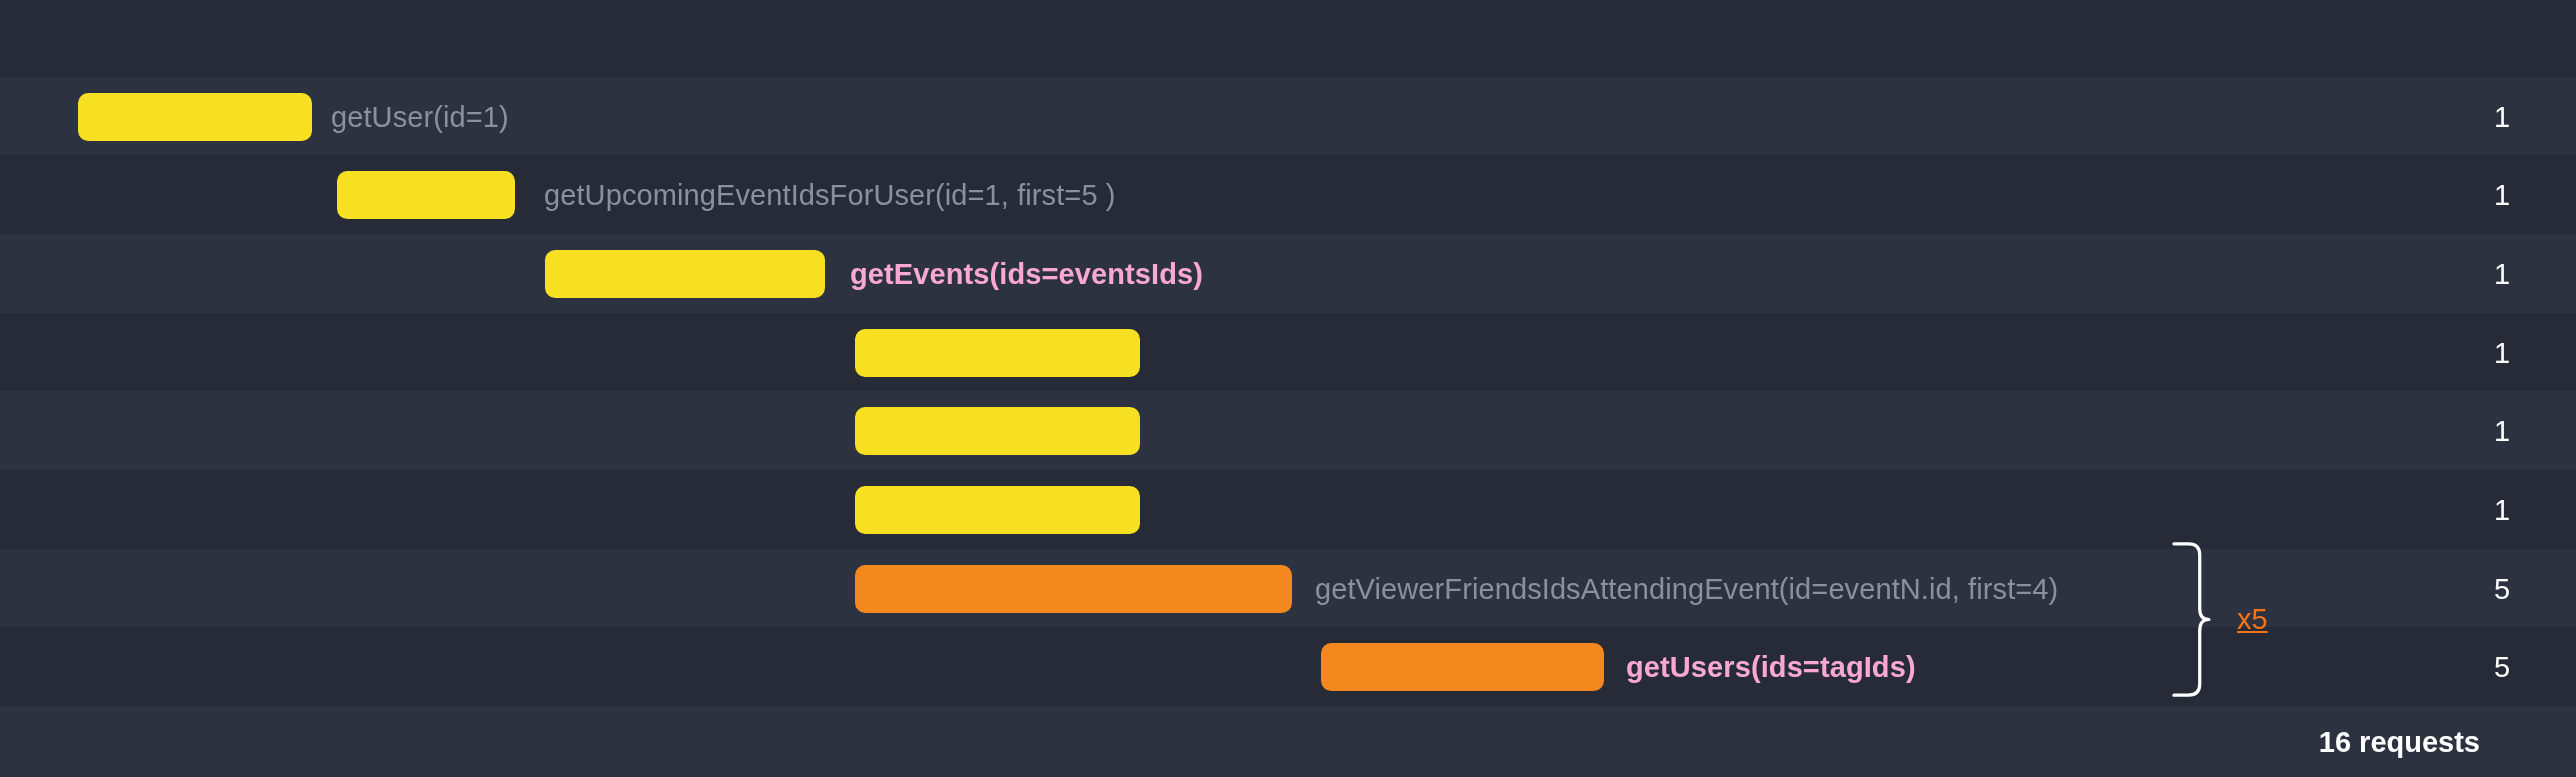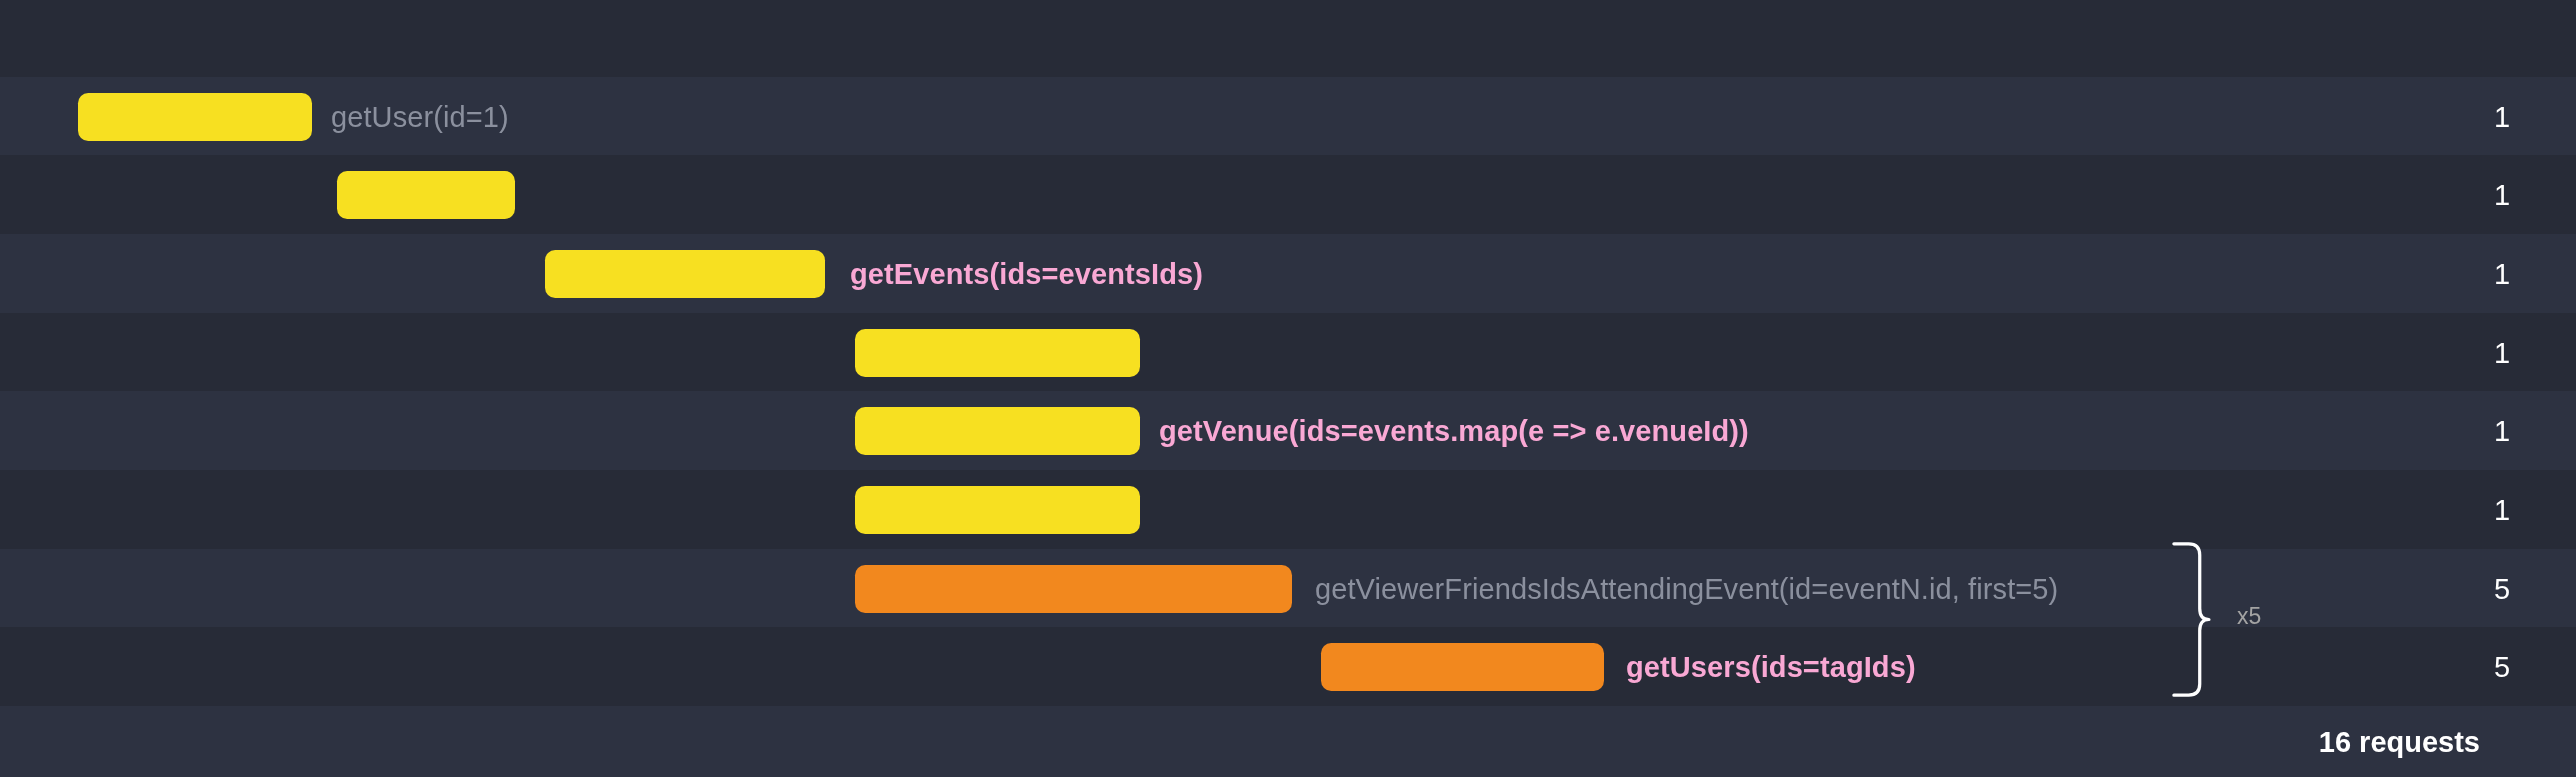--- a/index.html
+++ b/index.html
@@ -76,24 +76,25 @@
     width: 41px;
     height: 155px;
     pointer-events: none;
   }
   .brace svg { display: block; }
 
   .multiplier {
     position: absolute;
     left: 2237px;
     top: 603px;
-    color: #a3a3a3;
-    font-size: 23px;
+    color: #f97316;
+    font-size: 29px;
     font-weight: 400;
     white-space: nowrap;
+    text-decoration: underline;
   }
 
   .total-row {
     position: absolute;
     left: 0;
     top: 706px;
     width: 2576px;
     height: 71px;
     background: #2d3241;
   }
@@ -123,43 +124,43 @@
   <div class="spacer-top"></div>
 
   <div id="rows-container">
       <div class="row odd" style="top: 77px;">
         <div class="bar yellow" style="left: 78px; width: 234px;"></div>
         <div class="label dim" style="left: 331px;">getUser(id=1)</div>
         <div class="count">1</div>
       </div>
       <div class="row even" style="top: 155px;">
         <div class="bar yellow" style="left: 337px; width: 178px;"></div>
+        <div class="label dim" style="left: 544px;">getUpcomingEventIdsForUser(id=1, first=5 )</div>
         <div class="count">1</div>
       </div>
       <div class="row odd" style="top: 234px;">
         <div class="bar yellow" style="left: 545px; width: 280px;"></div>
         <div class="label strong" style="left: 850px;">getEvents(ids=eventsIds)</div>
         <div class="count">1</div>
       </div>
       <div class="row even" style="top: 313px;">
         <div class="bar yellow" style="left: 855px; width: 285px;"></div>
         <div class="count">1</div>
       </div>
       <div class="row odd" style="top: 391px;">
         <div class="bar yellow" style="left: 855px; width: 285px;"></div>
-        <div class="label strong" style="left: 1159px;">getVenue(ids=events.map(e =&gt; e.venueId))</div>
         <div class="count">1</div>
       </div>
       <div class="row even" style="top: 470px;">
         <div class="bar yellow" style="left: 855px; width: 285px;"></div>
         <div class="count">1</div>
       </div>
       <div class="row odd" style="top: 549px;">
         <div class="bar orange" style="left: 855px; width: 437px;"></div>
-        <div class="label dim" style="left: 1315px;">getViewerFriendsIdsAttendingEvent(id=eventN.id, first=5)</div>
+        <div class="label dim" style="left: 1315px;">getViewerFriendsIdsAttendingEvent(id=eventN.id, first=4)</div>
         <div class="count">5</div>
       </div>
       <div class="row even" style="top: 627px;">
         <div class="bar orange" style="left: 1321px; width: 283px;"></div>
         <div class="label strong" style="left: 1626px;">getUsers(ids=tagIds)</div>
         <div class="count">5</div>
       </div>
     </div>
 
   <div class="brace">

